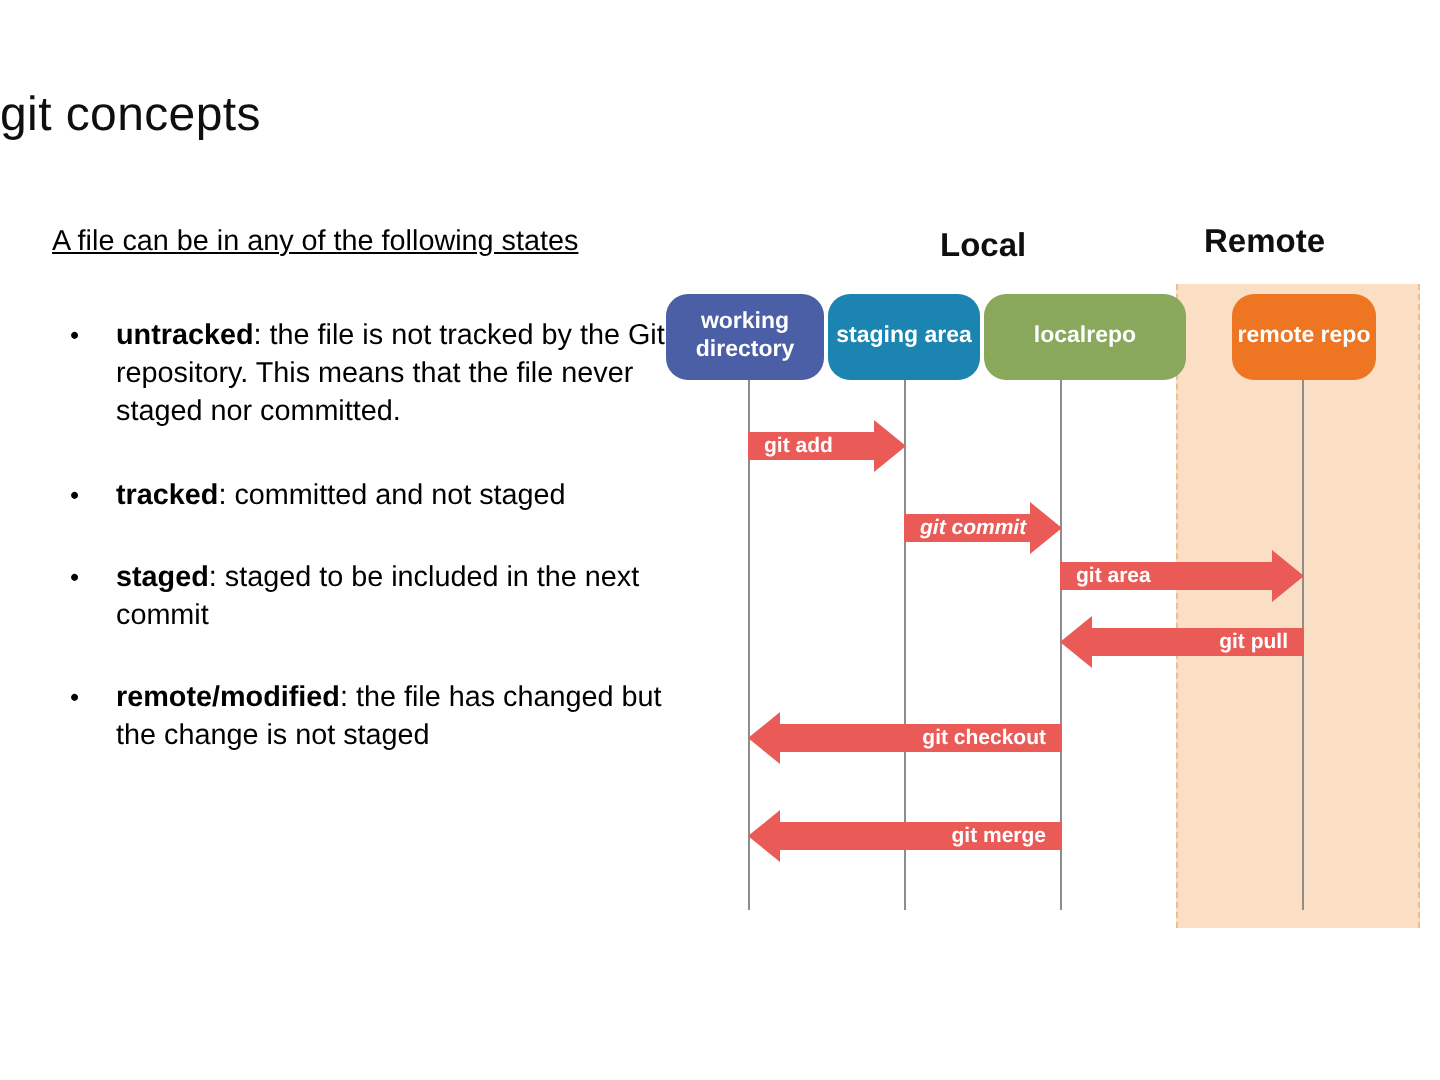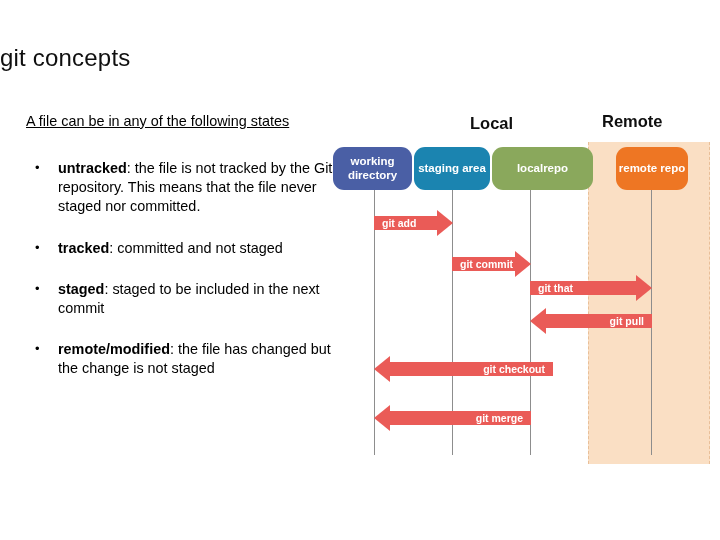--- a/index.html
+++ b/index.html
@@ -165,24 +165,24 @@
     font-size: 10.5px;
     font-weight: bold;
     white-space: nowrap;
     z-index: 2;
   }
   .arrow.right .arrow-label { left: 8px; }
   .arrow.left  .arrow-label { right: 8px; }
 
   
   #arrow-git-add      { left: 44px;  top: 104px; width: 79px; }
-  #arrow-git-commit   { left: 122px; top: 145px; width: 79px; }
+  #arrow-git-commit   { left: 122px; top: 145px; width: 79px; font-style: italic; }
   #arrow-git-push     { left: 200px; top: 169px; width: 122px; }
   #arrow-git-pull     { left: 200px; top: 202px; width: 122px; }
-  #arrow-git-checkout { left: 44px;  top: 250px; width: 179px; }
+  #arrow-git-checkout { left: 44px;  top: 250px; width: 157px; }
   #arrow-git-merge    { left: 44px;  top: 299px; width: 157px; }
 </style>
 </head>
 <body>
 
 <div id="slide-title">git concepts</div>
 
 <div id="text-column">
 
   <p id="intro-text">A file can be in any of the following states</p>
@@ -234,21 +234,21 @@
 
   <div class="arrow right" id="arrow-git-commit">
     <div class="shaft"></div>
     <div class="head"></div>
     <div class="arrow-label">git commit</div>
   </div>
 
   <div class="arrow right" id="arrow-git-push">
     <div class="shaft"></div>
     <div class="head"></div>
-    <div class="arrow-label">git that</div>
+    <div class="arrow-label">git area</div>
   </div>
 
   <div class="arrow left" id="arrow-git-pull">
     <div class="shaft"></div>
     <div class="head"></div>
     <div class="arrow-label">git pull</div>
   </div>
 
   <div class="arrow left" id="arrow-git-checkout">
     <div class="shaft"></div>

